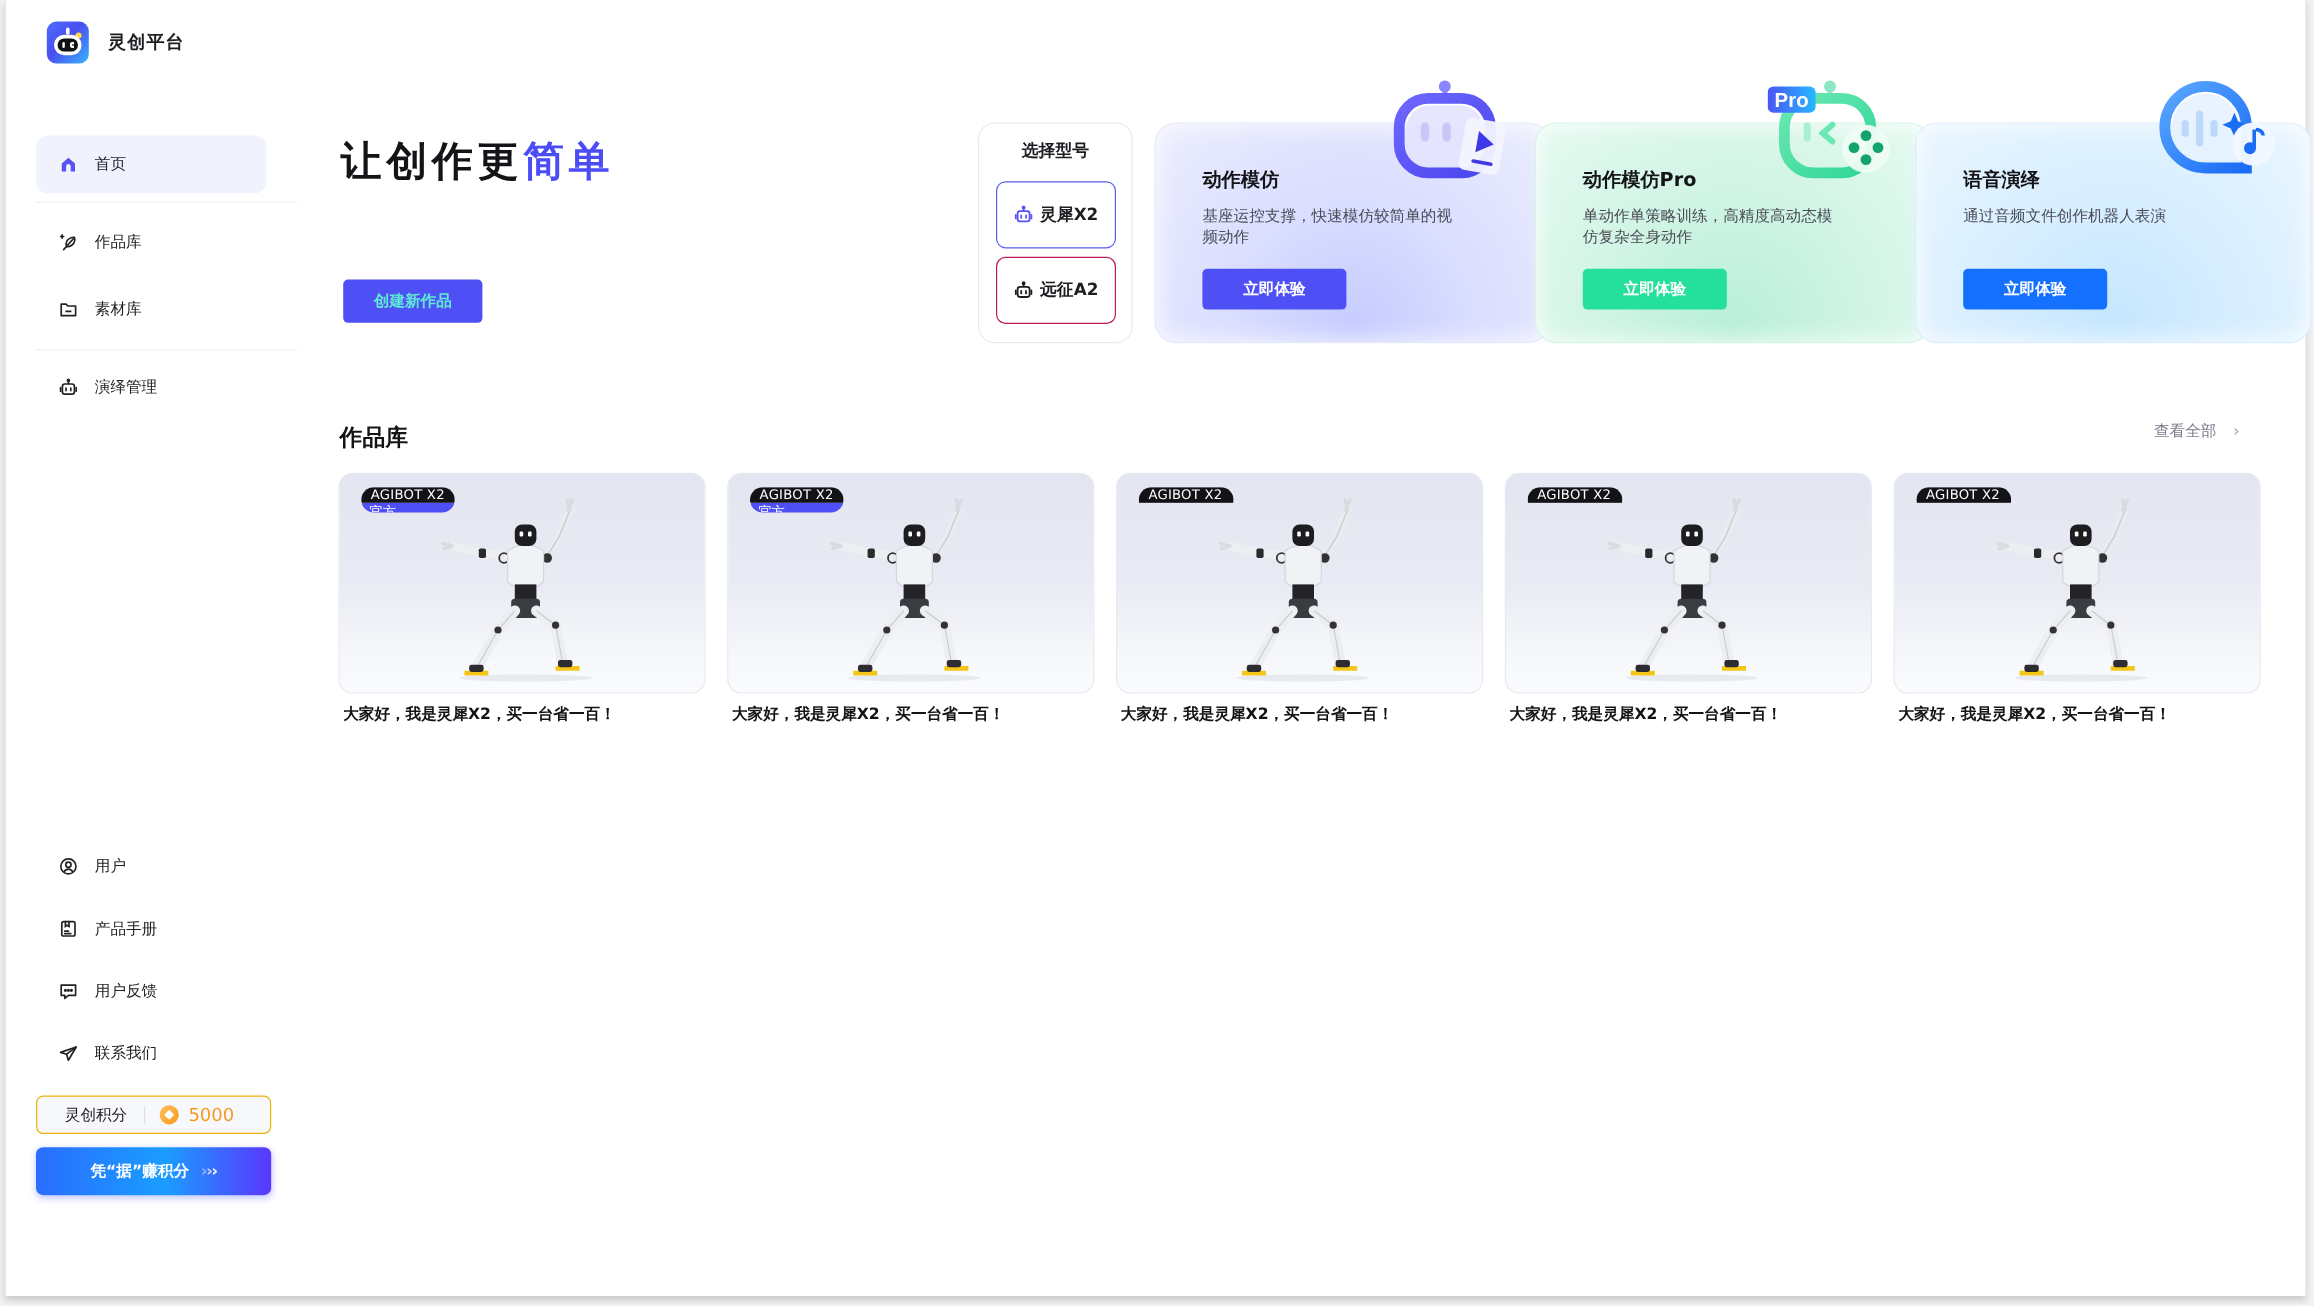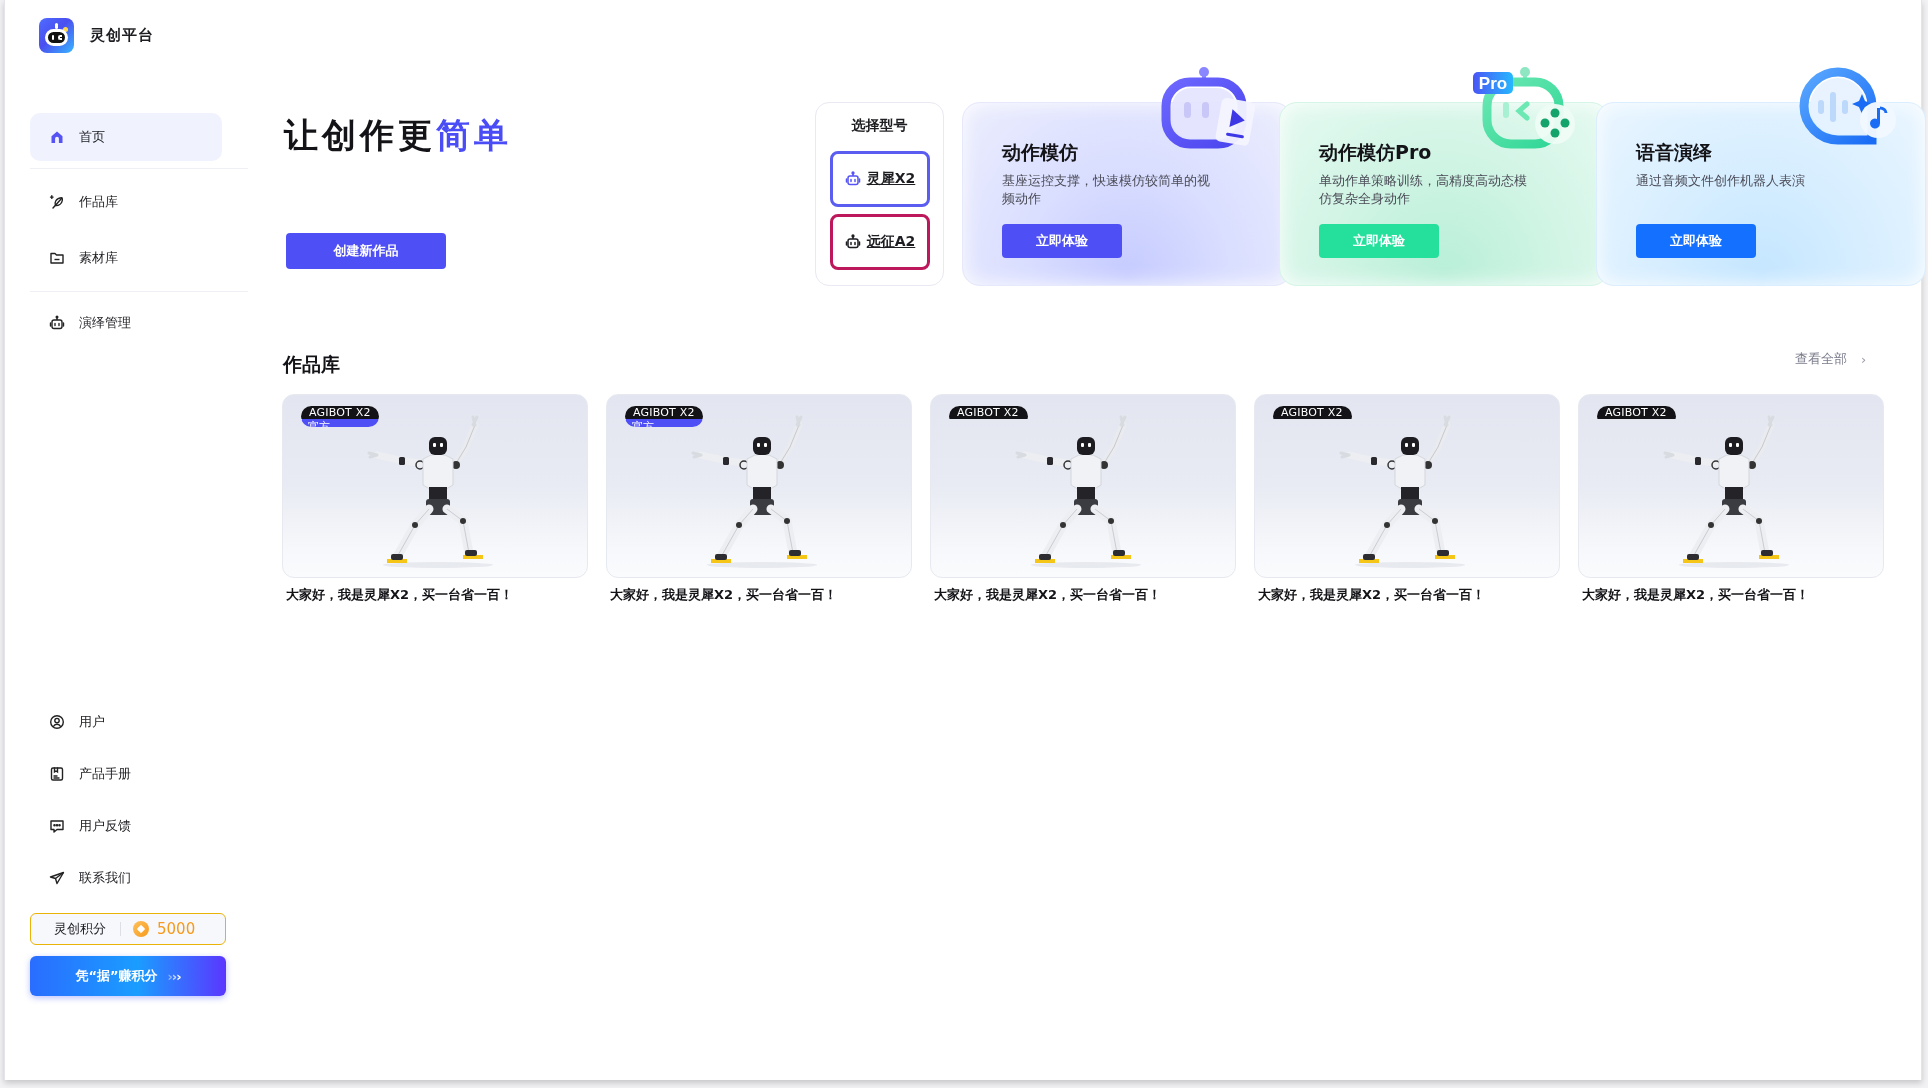--- a/index.html
+++ b/index.html
@@ -53,44 +53,44 @@
     color: #fff; font-size: 13px; font-weight: 600; display: flex; align-items: center; justify-content: center; gap: 10px;
     box-shadow: 0 2px 6px rgba(60,80,255,0.35); cursor: pointer; font-family: inherit;
   }
   .earn-btn .arrows { font-size: 13px; letter-spacing: -1px; }
   .earn-btn .arrows .a1 { opacity: .45; } .earn-btn .arrows .a2 { opacity: .7; }
 
   
   .hero-title { position: absolute; left: 279px; top: 110px; font-size: 34px; font-weight: 800; line-height: 50px; letter-spacing: 4px; color: #141418; }
   .hero-title .hl { color: #4a4cf6; }
   .create-btn {
-    position: absolute; left: 281px; top: 233px; width: 160px; height: 36px; border-radius: 4px; border: none;
-    background: #4f4ff6; color: #ffffff; font-size: 13px; font-weight: 600; cursor: pointer; font-family: inherit;
+    position: absolute; left: 281px; top: 233px; width: 116px; height: 36px; border-radius: 4px; border: none;
+    background: #4f4ff6; color: #5eead4; font-size: 13px; font-weight: 600; cursor: pointer; font-family: inherit;
   }
 
   .model-card {
     position: absolute; left: 810px; top: 102px; width: 129px; height: 184px; border-radius: 14px;
     border: 1px solid #e8e9f2; background: #fff;
   }
   .model-card .mc-title { text-align: center; margin-top: 14px; font-size: 14px; font-weight: 700; color: #1d1d22; }
   .model-opt {
-    position: absolute; left: 14px; width: 100px; height: 56px; border-radius: 8px; border: 3px solid #be185d;
-    display: flex; align-items: center; justify-content: center; gap: 6px; font-size: 14px; font-weight: 700; cursor: pointer; background: #fff; text-decoration: underline;
+    position: absolute; left: 14px; width: 100px; height: 56px; border-radius: 8px; border: 1px solid #be185d;
+    display: flex; align-items: center; justify-content: center; gap: 6px; font-size: 14px; font-weight: 700; cursor: pointer; background: #fff;
   }
   .model-opt.selected { border-color: #5b5cf0; }
   .model-opt .mi { width: 16px; height: 16px; }
 
   .feature {
     position: absolute; top: 102px; width: 330px; height: 184px; border-radius: 18px; overflow: visible;
   }
   .feature .bg { position: absolute; inset: 0; border-radius: 18px; border: 1px solid rgba(255,255,255,0.8); }
   .f-purple .bg { background: radial-gradient(ellipse at 50% 95%, #c5cbff 0%, #dadeff 45%, #eceefd 100%); box-shadow: inset 0 0 20px rgba(255,255,255,.9); border-color:#e6e8fb; }
   .f-green .bg { background: radial-gradient(ellipse at 50% 95%, #b8efd8 0%, #cff4e4 45%, #e6faf1 100%); box-shadow: inset 0 0 20px rgba(255,255,255,.9); border-color:#d5f5e6; }
   .f-blue .bg { background: radial-gradient(ellipse at 50% 95%, #c4e6ff 0%, #d7eeff 45%, #eaf6ff 100%); box-shadow: inset 0 0 20px rgba(255,255,255,.9); border-color:#dbeeff; }
-  .feature .f-title { position: absolute; left: 40px; top: 38px; font-size: 19px; font-weight: 800; color: #141418; }
+  .feature .f-title { position: absolute; left: 40px; top: 38px; font-size: 16px; font-weight: 800; color: #141418; }
   .feature .f-desc { position: absolute; left: 40px; top: 70px; width: 220px; font-size: 13px; line-height: 18px; color: #4b4c57; }
   .feature .f-btn {
     position: absolute; left: 40px; top: 122px; width: 120px; height: 34px; border-radius: 4px; border: none;
     color: #fff; font-size: 13px; font-weight: 600; cursor: pointer; font-family: inherit;
   }
   .f-purple .f-btn { background: #4f4ff6; }
   .f-green .f-btn { background: #25e09c; }
   .f-blue .f-btn { background: #1470ff; }
   .feature .f-art { position: absolute; right: 26px; top: -38px; width: 110px; height: 100px; }
 

